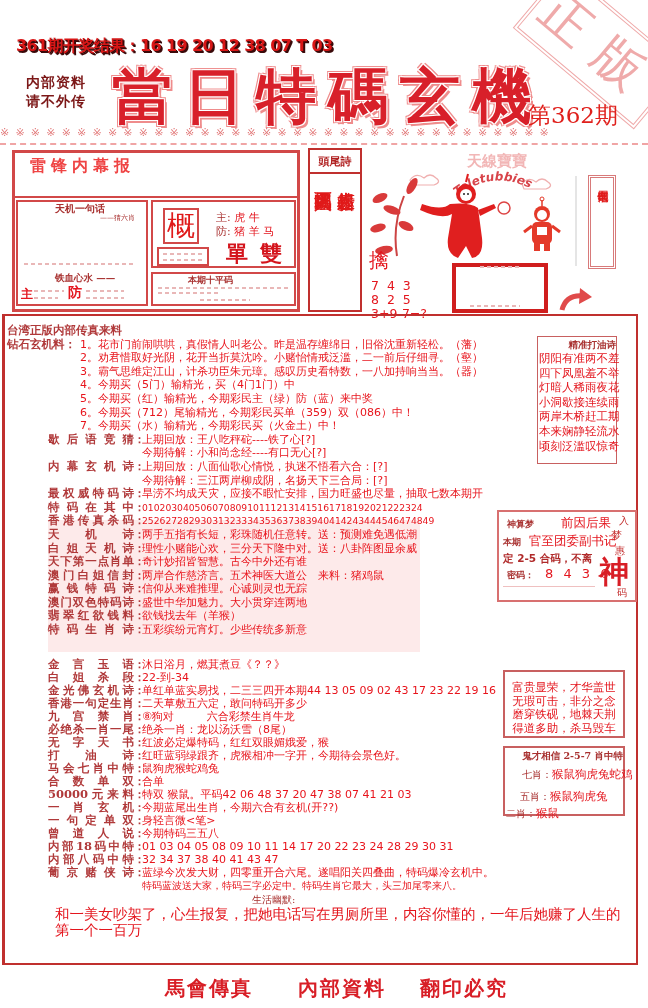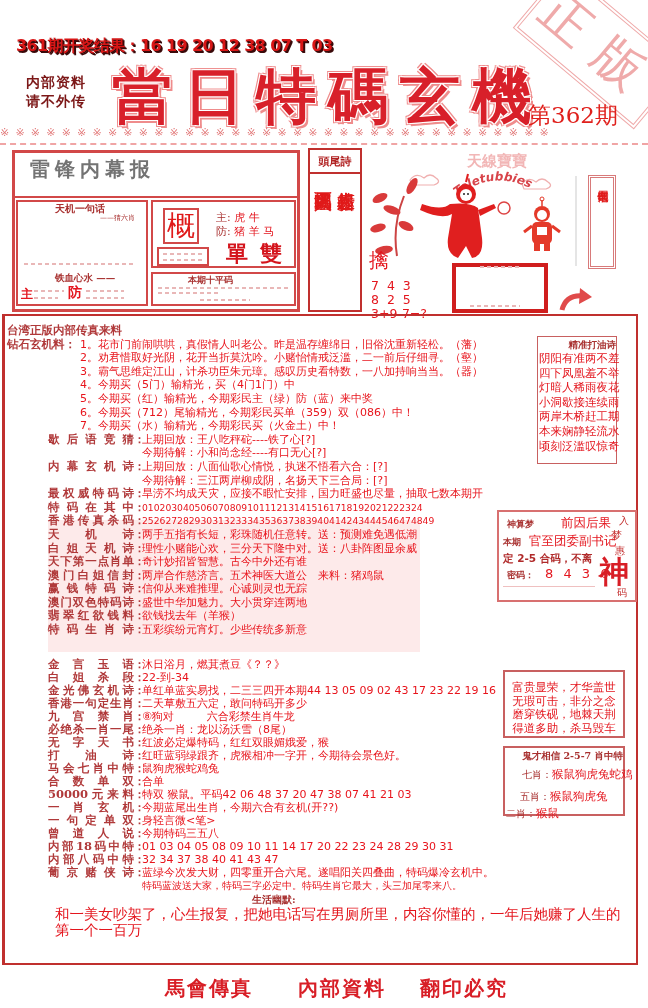--- a/index.html
+++ b/index.html
@@ -16,21 +16,21 @@
 #title{left:112px;top:58px;width:420px;height:76px;display:flex;justify-content:space-between}
 .tchar{font-family:"DejaVu Serif",serif;font-weight:bold;font-size:60px;line-height:76px;color:#d8202a;
   text-shadow:1px 1px 0 #fff,-1px -1px 0 #fff,1px -1px 0 #fff,-1px 1px 0 #fff,3px 3px 0 #ef8c8c,-2px -2px 0 #ef8c8c,2px -2px 0 #ef8c8c,-2px 2px 0 #ef8c8c}
 #issue{left:528px;top:100px;font-size:23px;color:#e0201c}
 #stamp{left:520px;top:8px;width:158px;height:80px;border:4px double #efaaaa;transform:rotate(40deg);color:#efaaaa;font-size:50px;line-height:70px;text-align:center;letter-spacing:18px}
 #divider{left:0;top:126px;width:648px;font-size:11px;color:#e37c7c;letter-spacing:6.2px;overflow:hidden}
 #dashline{left:0;top:143px;width:648px;border-top:2px dashed #f0a5a5}
 
 
 .frame{position:absolute;border:2px solid #d24848}
-#lf-title{left:30px;top:156px;font-size:20px;font-weight:bold;color:#737373;letter-spacing:5px}
+#lf-title{left:30px;top:156px;font-size:16px;font-weight:bold;color:#ef4444;letter-spacing:5px}
 .tiny{font-size:9px}
 #key-char{left:163px;top:208px;width:36px;height:36px;border:2px solid #d24848;color:#e01a1a;font-size:28px;line-height:32px;text-align:center}
 #odd-even{left:226px;top:239px;font-size:22px;font-weight:bold;color:#d4141c;letter-spacing:12px}
 .faint{background:repeating-linear-gradient(90deg,#e9b7b7 0 4px,transparent 4px 7px);height:2px}
 
 
 #poem{left:308px;top:148px;width:54px;height:164px;border:2px solid #c0302e}
 .vcol{position:absolute;writing-mode:vertical-rl;text-orientation:upright;font-size:18px;line-height:20px;color:#e01a1a;letter-spacing:0}
 
 
@@ -356,21 +356,21 @@
     <div class="row2">
         <span class="lbl">葡京赌侠诗</span>
         <span class="sep">：</span>
         <span class="v">蓝绿今次发大财，四零重开合六尾。遂唱阳关四叠曲，特码爆冷玄机中。</span>
       </div>
     <div class="row2">
         <span class="v" style="font-size:10px">特码蓝波送大家，特码三字必定中。特码生肖它最大，头三加尾零来八。</span>
       </div>
   </div>
 
-  <div class="abs dark serif" style="left:252px;top:893px;font-size:10px;font-weight:bold">生活幽默:</div>
+  <div class="abs dark serif" style="left:252px;top:893px;font-size:10px;font-weight:normal">生活幽默:</div>
   <div class="abs red" style="left:55px;top:906px;width:570px;font-size:14.5px;line-height:16px;white-space:normal">和一美女吵架了，心生报复，把她电话写在男厕所里，内容你懂的，一年后她赚了人生的第一个一百万</div>
 
   <div class="abs" style="left:537px;top:336px;width:80px;height:128px;border:1.5px solid #c86060">
     <div class="ptitle" style="text-align:right;margin-top:2px;line-height:12px">精准打油诗</div>
     <div class="panel-line" style="padding-left:1px">阴阳有准两不差</div>
     <div class="panel-line" style="padding-left:1px">四下凤凰羞不举</div>
     <div class="panel-line" style="padding-left:1px">灯暗人稀雨夜花</div>
     <div class="panel-line" style="padding-left:1px">小洞歇接连续雨</div>
     <div class="panel-line" style="padding-left:1px">两岸木桥赶工期</div>
     <div class="panel-line" style="padding-left:1px">本来娴静轻流水</div>

